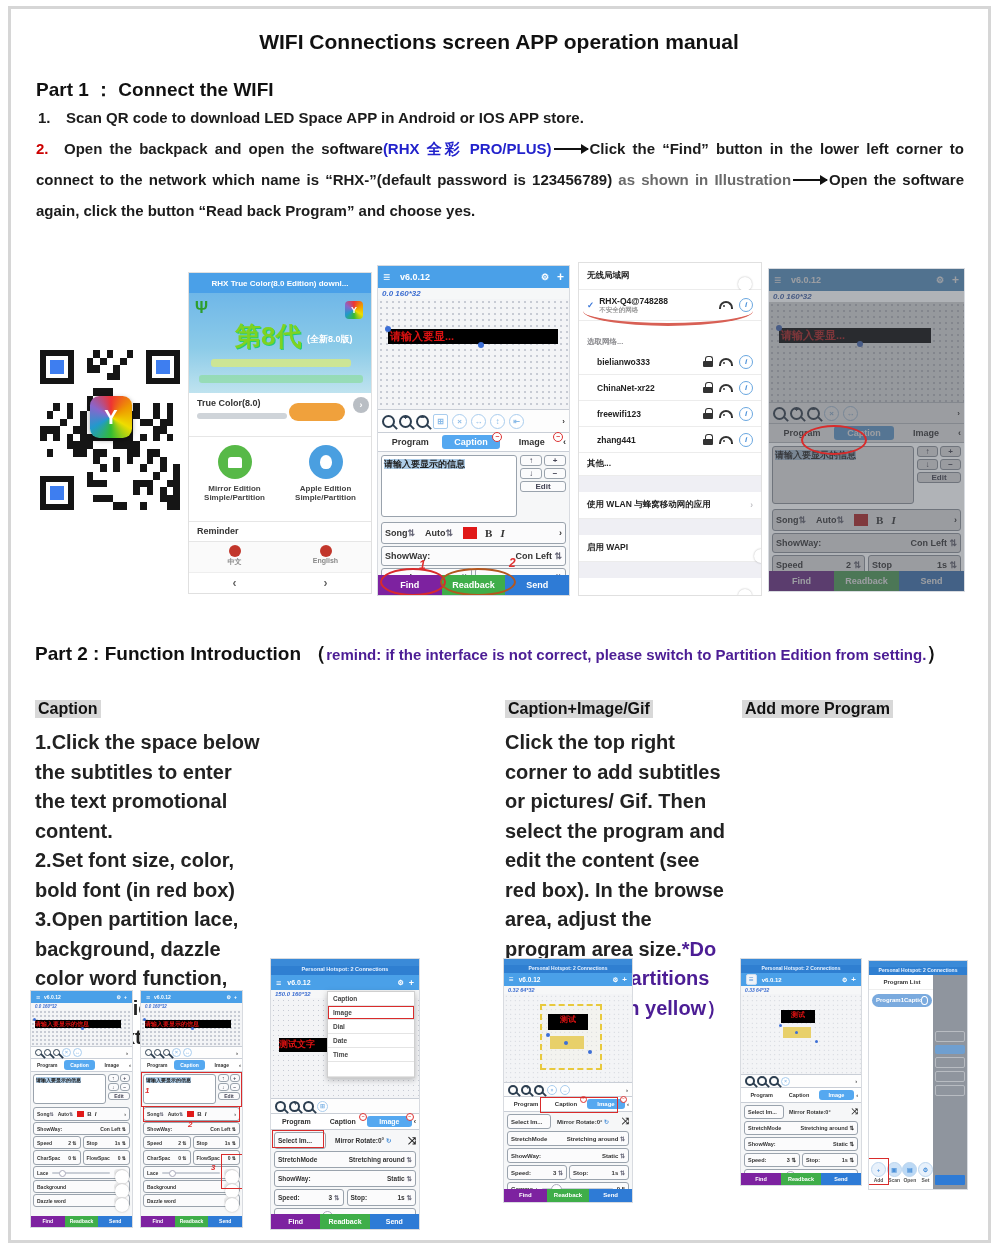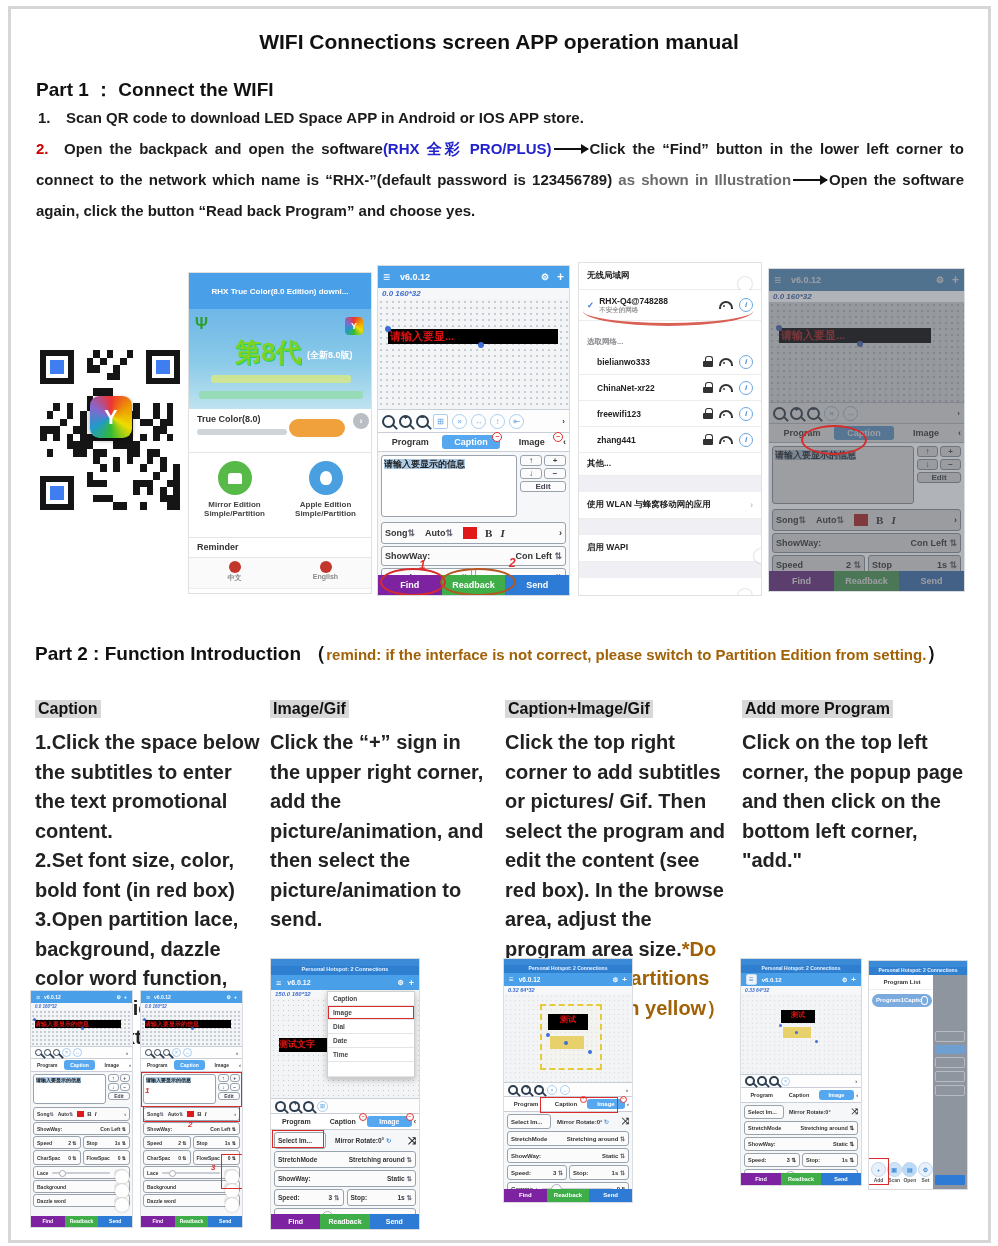--- a/index.html
+++ b/index.html
@@ -9,21 +9,21 @@
   .abs{position:absolute;}
   
   .doc-title{position:absolute;top:30px;left:0;width:100%;text-align:center;font-size:21px;font-weight:bold;color:#111;}
   .h2{position:absolute;font-size:19px;font-weight:bold;color:#111;}
   .li{position:absolute;font-size:15px;font-weight:bold;color:#1c1c1c;}
   .num{display:inline-block;width:28px;}
   .num.red{color:#c00;}
   .para{position:absolute;font-size:15px;font-weight:bold;line-height:31px;color:#1c1c1c;text-align:justify;}
   .blue{color:#2222cc;}
   .gray{color:#6a6a6a;}
-  .redtxt{color:#a16207;}
+  .redtxt{color:#4c1d95;}
   .arrow{display:inline-block;vertical-align:middle;width:34px;height:2px;background:#111;position:relative;margin:0 2px 3px 2px;}
   .arrow::after{content:"";position:absolute;right:-1px;top:-4px;border-left:8px solid #111;border-top:5px solid transparent;border-bottom:5px solid transparent;}
   .colhead{display:inline-block;background:#d8d8d8;padding:0 3px;font-size:16px;font-weight:bold;color:#111;}
   .colbody{font-size:20px;font-weight:bold;line-height:29.5px;color:#222;}
   
   .phone{position:absolute;background:#f6f7f8;border:1px solid #d8dbe0;box-sizing:border-box;overflow:hidden;font-weight:bold;}
   .aph{background:#4aa0e8;color:#fff;display:flex;align-items:center;padding:0 5px;box-sizing:border-box;}
   .aph .sp{flex:1;}
   .hotbar{background:#2f7fd1;color:#eaf3ff;text-align:center;overflow:hidden;white-space:nowrap;}
   .coord{color:#3a6cd0;font-style:italic;padding:1px 4px;}
@@ -252,21 +252,21 @@
     <div class="finder" style="right:6px;top:6px;">
         <b></b>
       </div>
     <div class="finder" style="left:6px;bottom:6px;">
         <b></b>
       </div>
     <div class="appic" style="position:absolute;left:56px;top:52px;width:42px;height:42px;font-size:20px;box-shadow:0 2px 5px rgba(0,0,0,.4);"></div>
   </div>
 
   <div class="phone ios" style="left:188px;top:272px;width:184px;height:322px;font-size:8px;">
-    <div class="aph" style="height:36px;justify-content:center;font-size:8px;">
+    <div class="aph" style="height:20px;justify-content:center;font-size:8px;">
       <span>RHX True Color(8.0 Edition) downl...</span>
     </div>
     <div class="banner" style="height:100px;">
       <span class="sprout" style="position:absolute;left:6px;top:6px;font-size:16px;">Ψ</span>
       <div class="appic" style="position:absolute;right:8px;top:8px;width:18px;height:18px;font-size:9px;"></div>
       <span class="bigcn" style="position:absolute;left:46px;top:26px;font-size:26px;">第8代</span>
       <span style="position:absolute;left:118px;top:40px;color:#fff;font-size:9px;">(全新8.0版)</span>
       <div style="position:absolute;left:22px;top:66px;width:140px;height:8px;background:rgba(220,235,120,.75);border-radius:3px;"></div>
       <div style="position:absolute;left:10px;top:82px;width:164px;height:8px;background:rgba(140,220,160,.7);border-radius:3px;"></div>
     </div>
@@ -551,33 +551,28 @@
 
   <div class="abs" style="left:35px;top:700px;width:232px;">
     <span class="colhead">Caption</span>
     <div class="colbody" style="margin-top:10px;">
       <div>1.Click the space below the subtitles to enter the text promotional content.</div>
       <div>2.Set font size, color, bold font (in red box)</div>
       <div>3.Open partition lace, background, dazzle color word function, you can click send</div>
       <div>4.Send text after you finish.</div>
     </div>
   </div>
-  <div class="abs" style="left:270px;top:700px;width:218px;">
-    <span class="colhead">Image/Gif</span>
-    <div class="colbody" style="margin-top:10px;">Click the “+” sign in the upper right corner, add the picture/animation, and then select the picture/animation to send.</div>
-  </div>
   <div class="abs" style="left:505px;top:700px;width:228px;">
     <span class="colhead">Caption+Image/Gif</span>
     <div class="colbody" style="margin-top:10px;">
       <span>Click the top right corner to add subtitles or pictures/ Gif. Then select the program and edit the content (see red box). In the browse area, adjust the program area size.</span><span class="redtxt">*Do not overlap partitions （as shown in yellow）</span>
     </div>
   </div>
   <div class="abs" style="left:742px;top:700px;width:225px;">
     <span class="colhead">Add more Program</span>
-    <div class="colbody" style="margin-top:10px;">Click on the top left corner, the popup page and then click on the bottom left corner, "add."</div>
   </div>
 
   <div class="phone mini" style="left:30px;top:990px;width:103px;height:238px;font-size:5px;">
     <div class="aph" style="height:12px;font-size:5px;">
         <span style="font-size:7px;">≡</span>
         <span style="margin-left:4px;">v6.0.12</span>
         <span class="sp"></span>
         <span>⚙</span>
         <span style="margin-left:3px;">+</span>
       </div>

